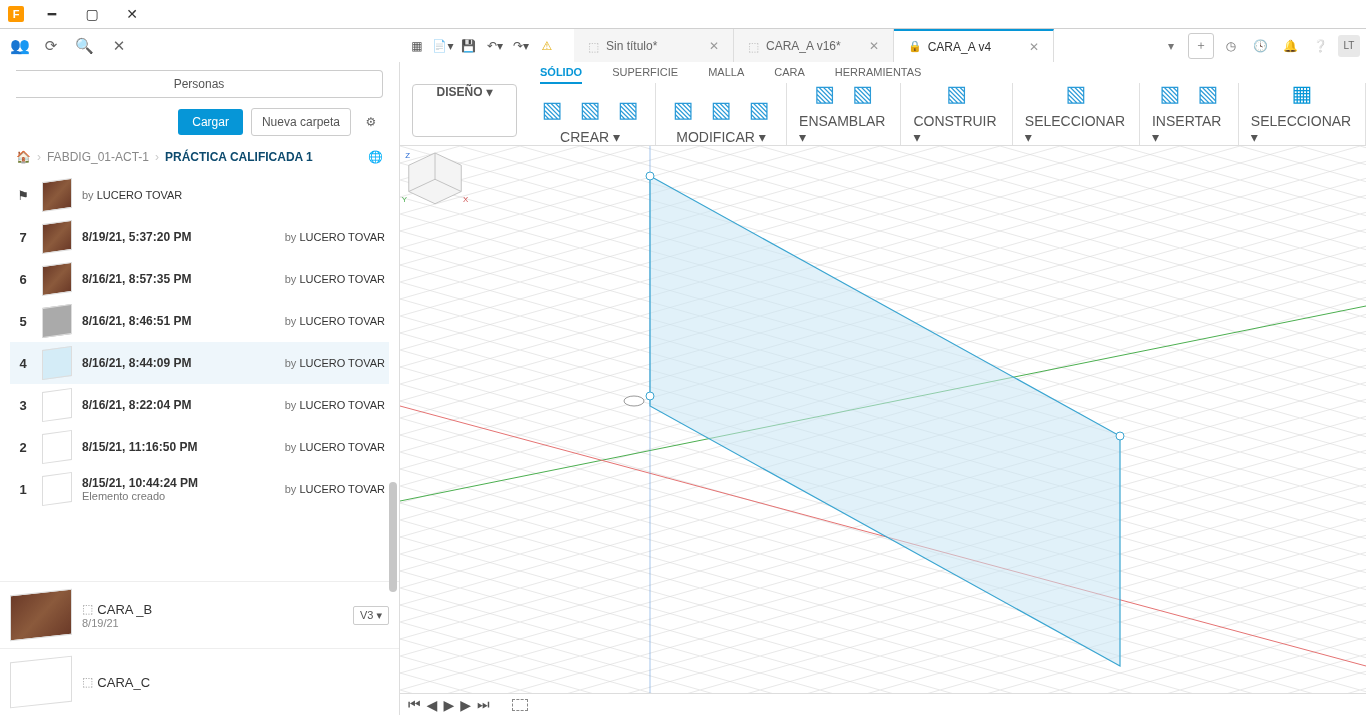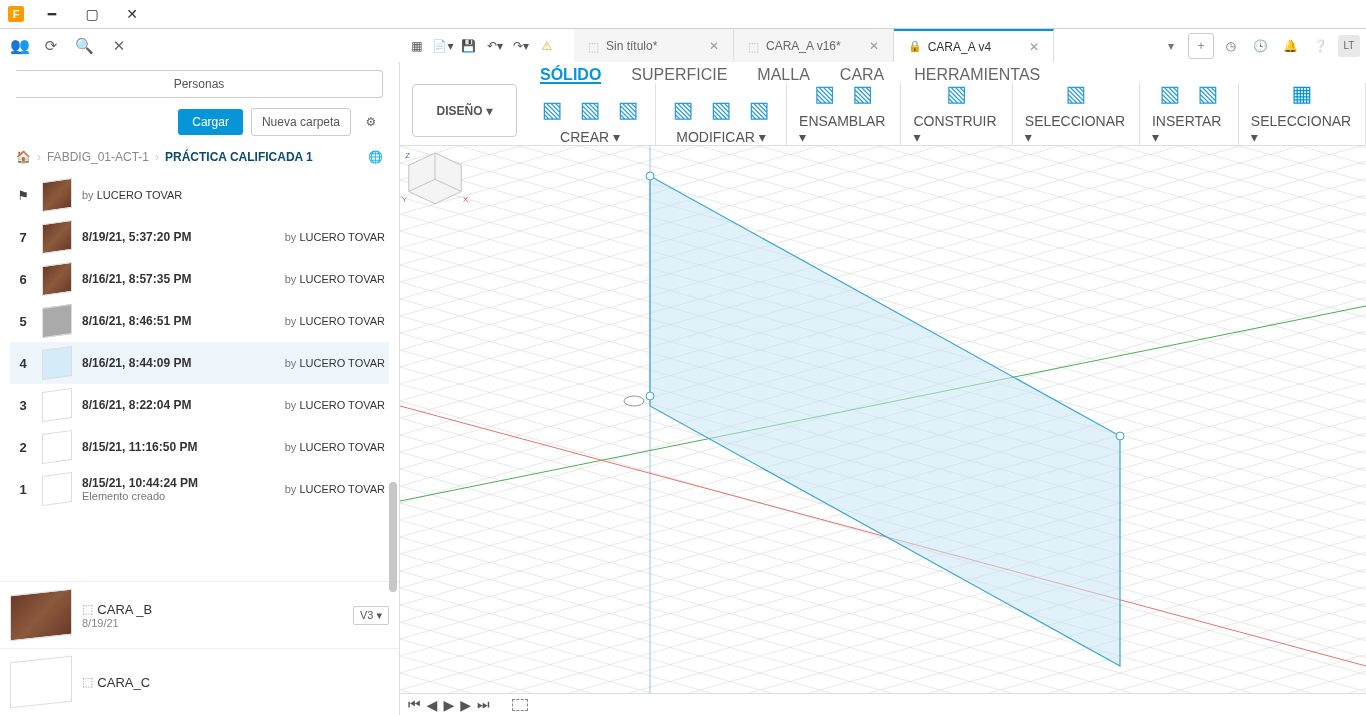--- a/index.html
+++ b/index.html
@@ -76,23 +76,23 @@
 .assetrow .vsel { border: 1px solid #ccc; padding: 2px 6px; font-size: 11px; color: #555; border-radius: 2px; }
 .cubeicon { color:#999; font-size:12px; }
 
 .panelscroll { position: absolute; right: 2px; top: 420px; width: 8px; height: 110px; background: #c7c7c7; border-radius: 4px; }
 
 
 .workspace { flex: 1; display: flex; flex-direction: column; position: relative; background: #fff; }
 
 .ribbon { height: 84px; border-bottom: 1px solid #ddd; display: flex; align-items: stretch; padding-left: 8px; }
 .ribtabs { position: absolute; top: 0; left: 130px; right: 0; height: 22px; display: flex; gap: 30px; padding-left: 10px; }
-.ribtabs .rtab { font-size: 16px; color: #666; padding-top: 4px; }
+.ribtabs .rtab { font-size: 11px; color: #666; padding-top: 4px; }
 .ribtabs .rtab.active { color: #0696d7; font-weight: 600; border-bottom: 2px solid #0696d7; }
-.designbtn { width: 110px; display: flex; align-items: center; justify-content: center; border: 1px solid #ccc; border-radius: 4px; margin: 22px 8px 8px 4px; font-size: 12px; font-weight: 600; color: #555; gap:4px;}
+.designbtn { width: 110px; display: flex; justify-content: center; border: 1px solid #ccc; border-radius: 4px; margin: 22px 8px 8px 4px; font-size: 12px; font-weight: 600; color: #555; gap:4px;}
 .ribgroups { display: flex; align-items: flex-end; margin-top: 22px; }
 .ribgroup { display: flex; flex-direction: column; align-items: center; padding: 0 12px; border-right: 1px solid #e0e0e0; height: 62px; justify-content: flex-end; }
 .ribgroup .icons { display: flex; gap: 8px; margin-bottom: 4px; }
 .ribgroup .icons .ico { width: 30px; height: 30px; display:flex; align-items:center; justify-content:center; font-size:22px;}
 .ribgroup .glabel { font-size: 14px; color: #555; }
 
 .canvas { flex: 1; position: relative; overflow: hidden; background: #fff; }
 .canvas svg { position: absolute; inset: 0; }
 
 .viewcube { position: absolute; top: 10px; right: 14px; width: 70px; height: 70px; }

